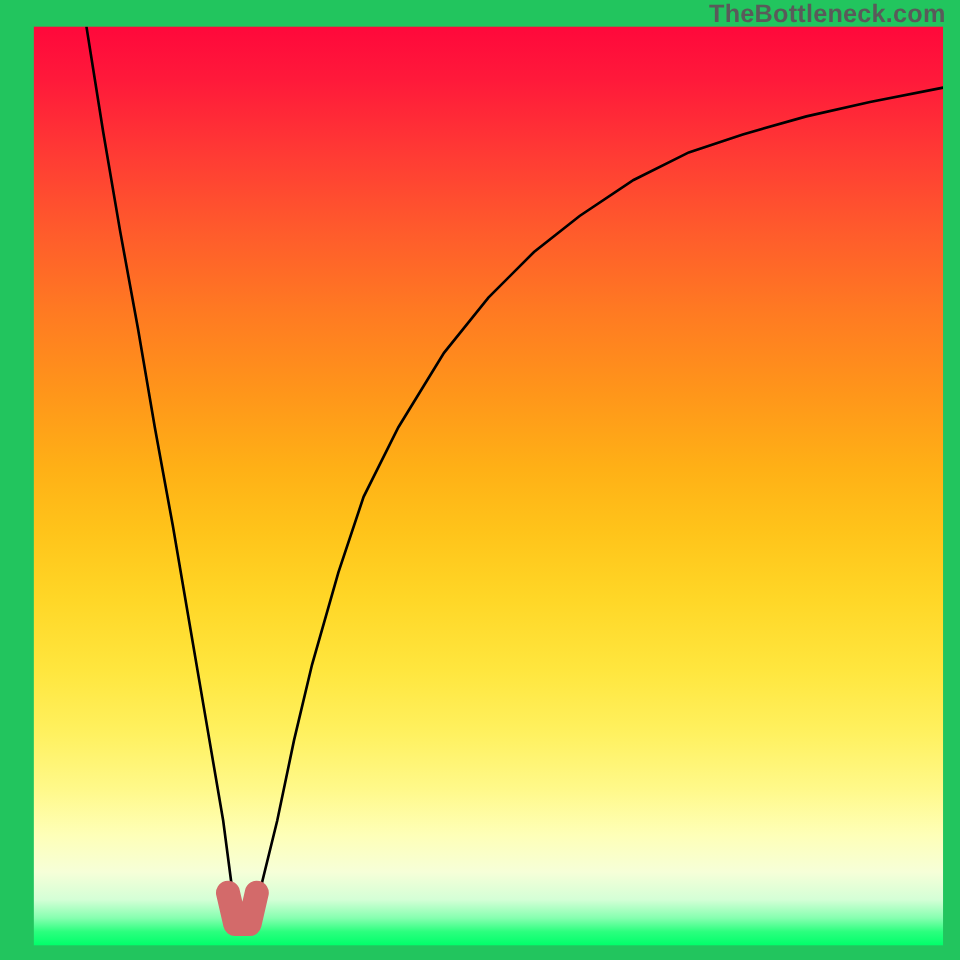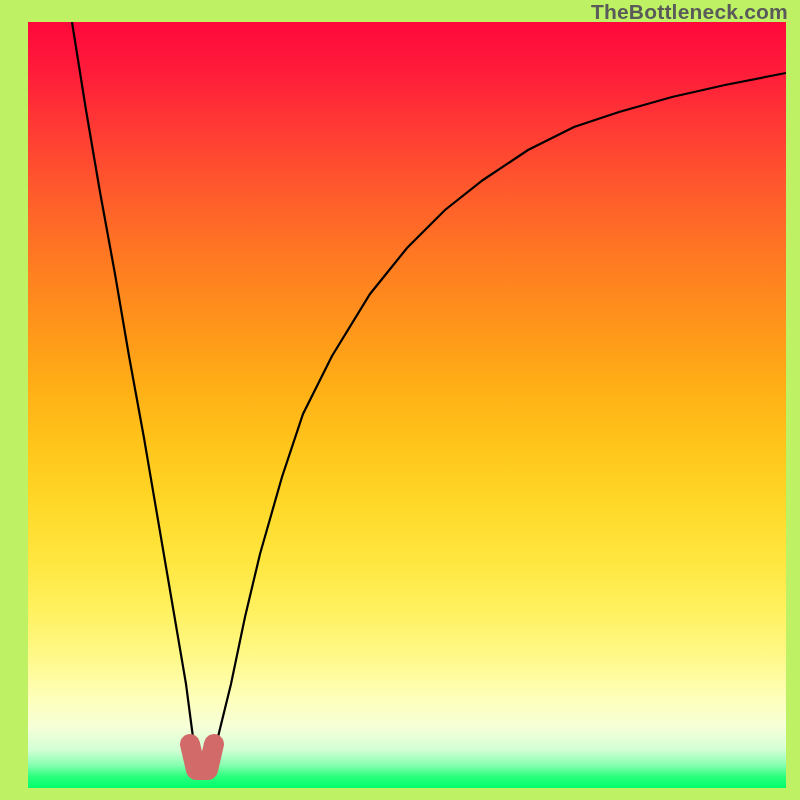--- a/index.html
+++ b/index.html
@@ -8,21 +8,21 @@
     width: 800px;
     height: 800px;
     background: #000;
     overflow: hidden;
   }
   .frame {
     position: absolute;
     left: 0; top: 0;
     width: 800px;
     height: 800px;
-    background: #bef264;
+    background: #22c55e;
   }
   .plot {
     position: absolute;
     left: 28px;
     top: 22px;
     width: 758px;
     height: 766px;
     overflow: hidden;
   }
   .gradient {

